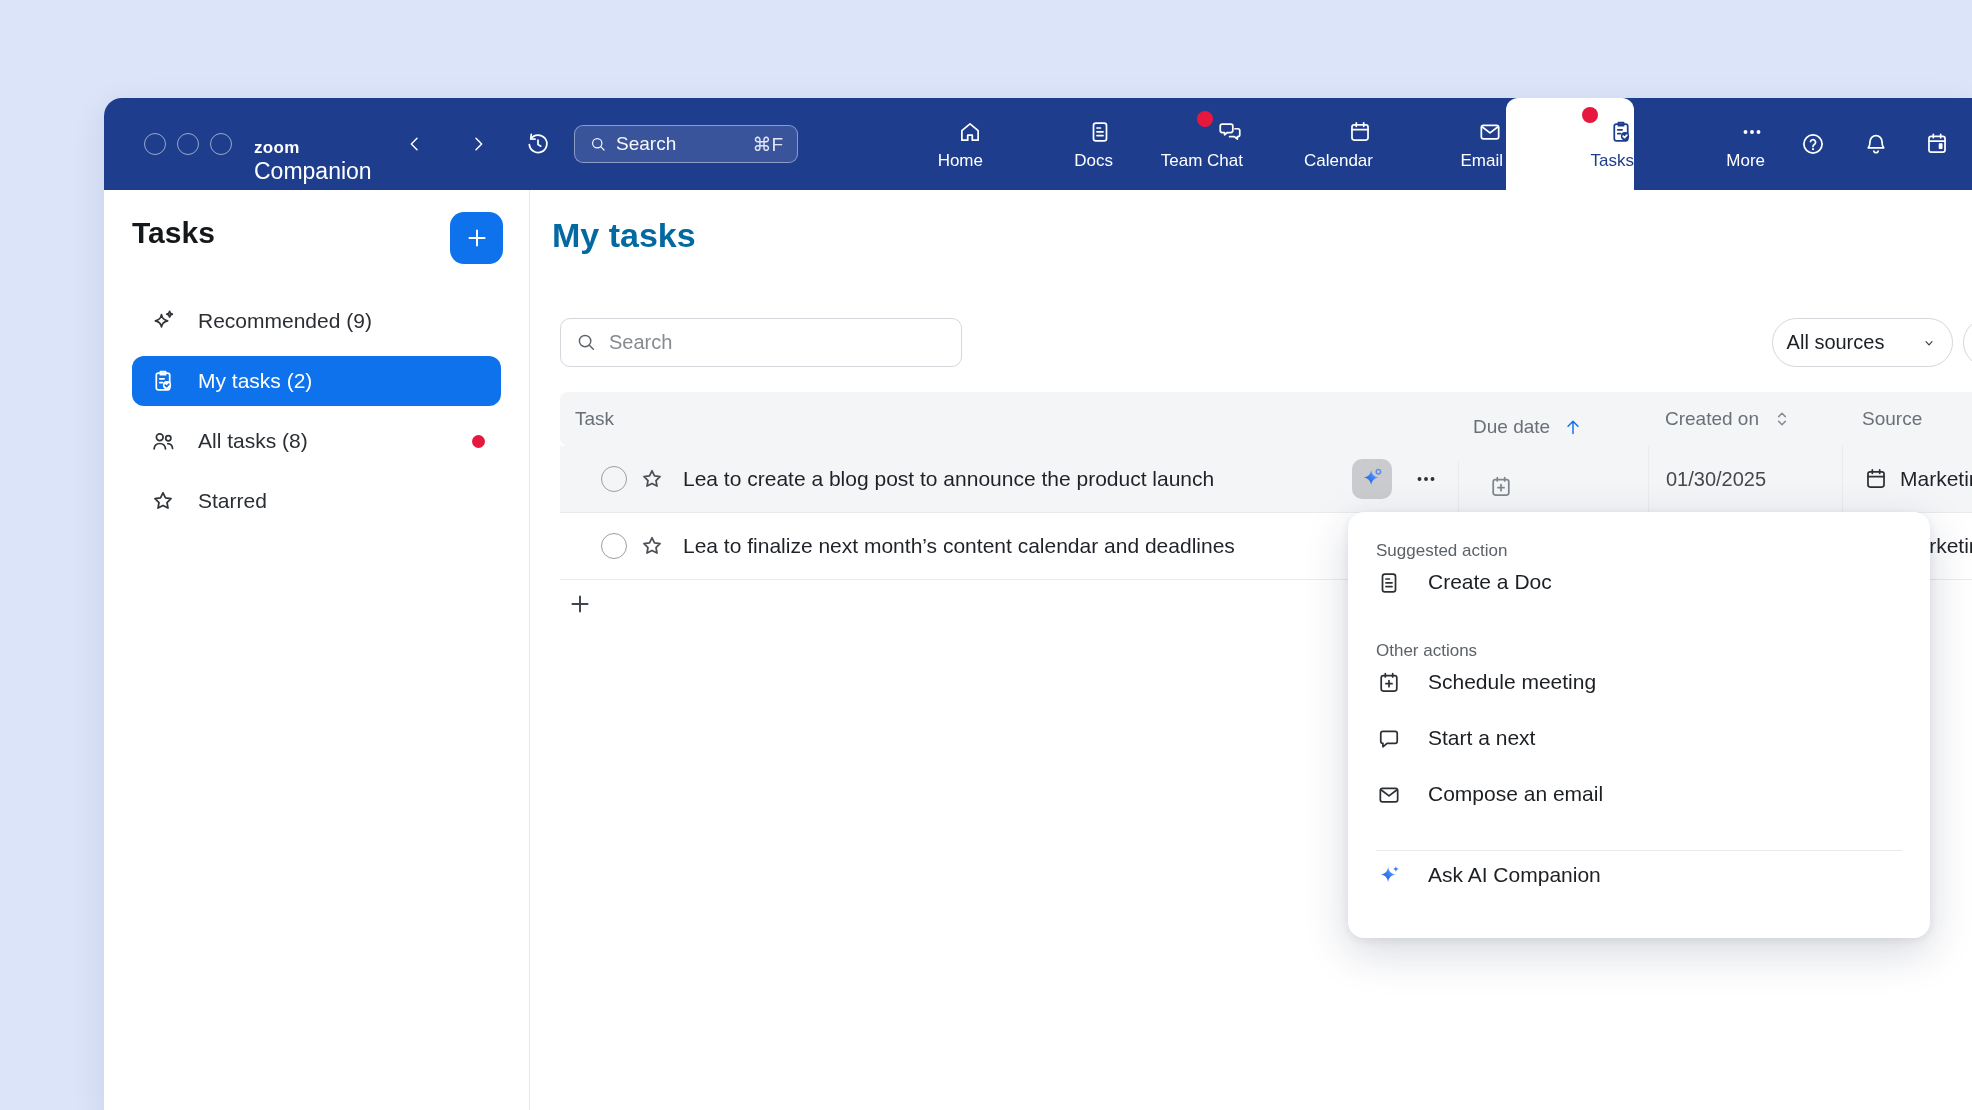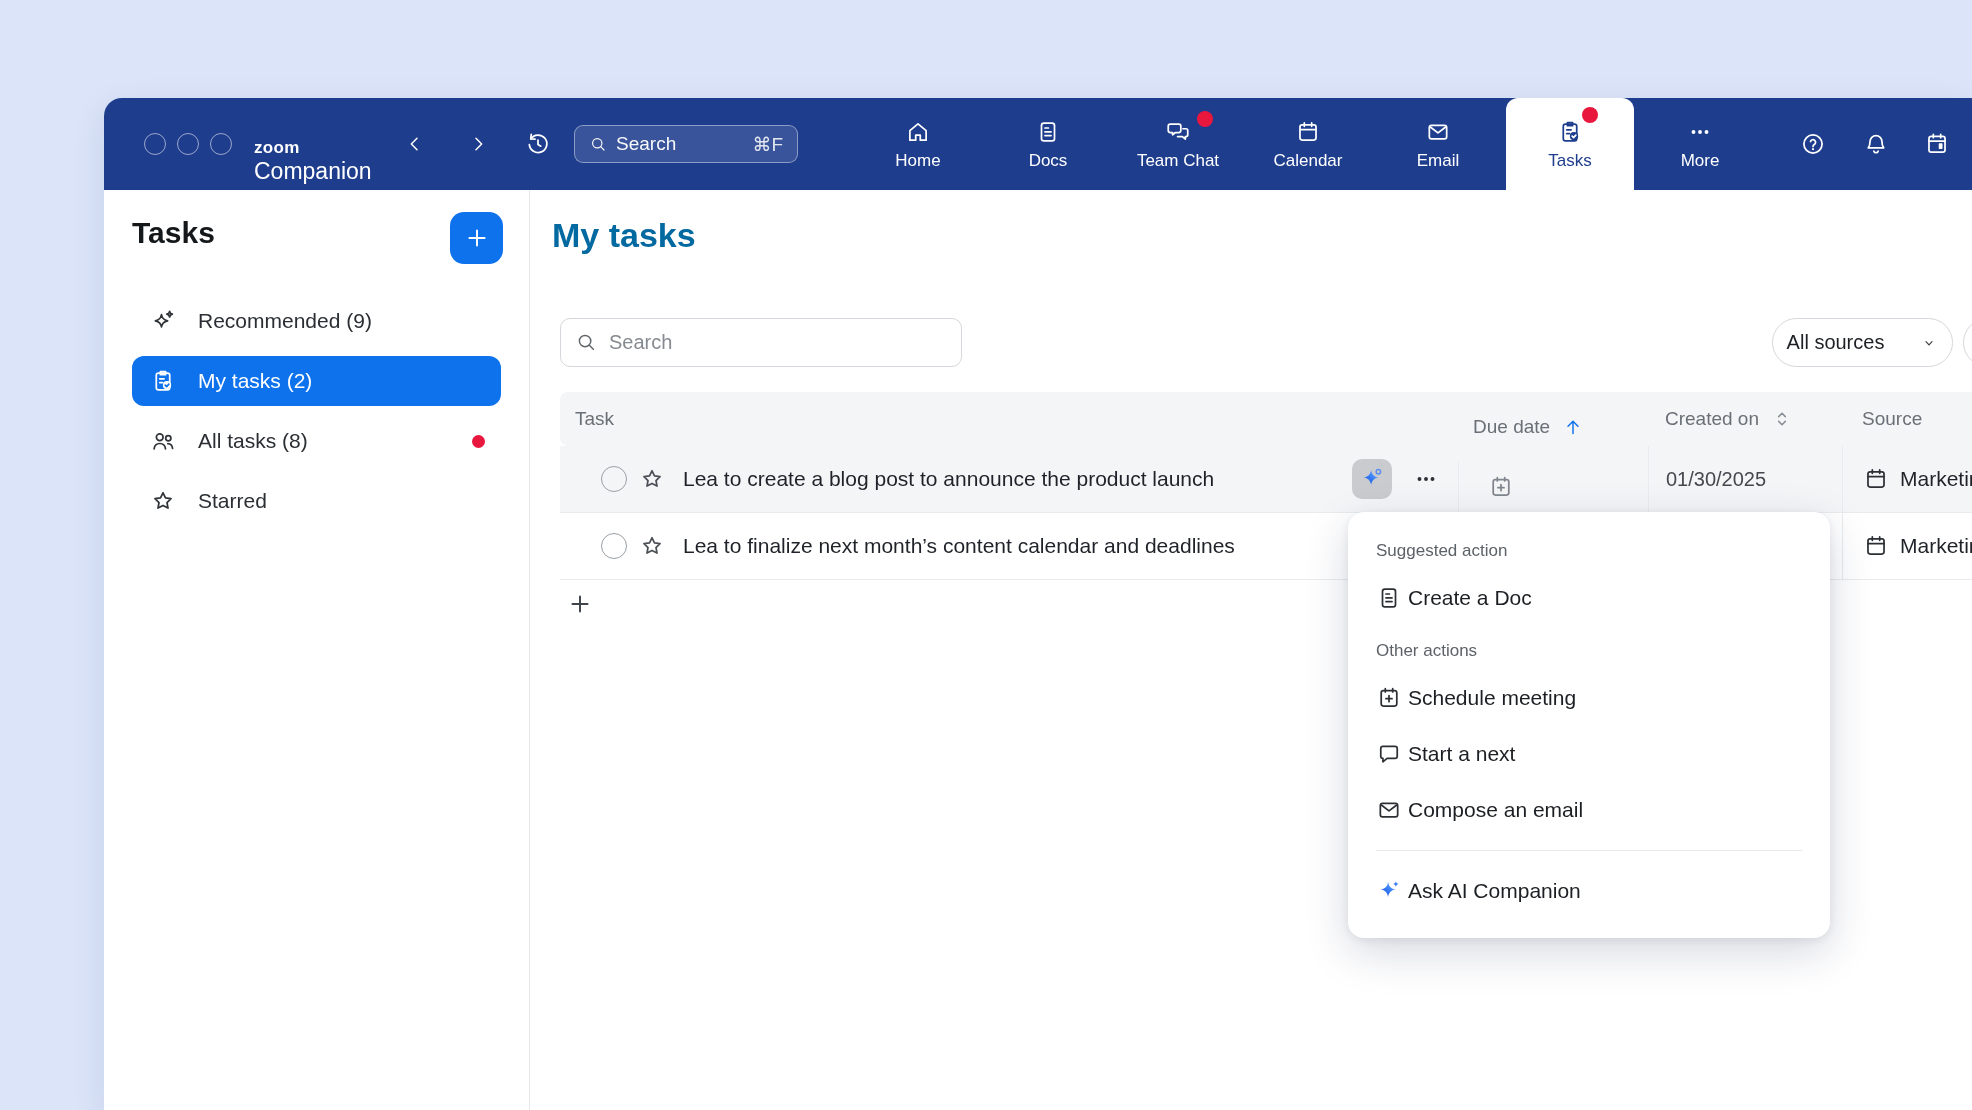--- a/index.html
+++ b/index.html
@@ -22,21 +22,21 @@
   .brand .b2 { font-size:23px; font-weight:400; margin-top:2px; }
   .nav-arrow, .hist-btn { position:absolute; top:28px; width:36px; height:36px;
        display:flex; align-items:center; justify-content:center;
        background:transparent; border:none; color:#fff; cursor:pointer; }
   .gsearch { position:absolute; left:470px; top:27px; width:224px; height:38px;
        border-radius:9px; background:rgba(255,255,255,.12);
        border:1px solid rgba(255,255,255,.42); display:flex; align-items:center;
        padding:0 14px; gap:9px; font-size:19px; color:rgba(255,255,255,.96); cursor:text; }
   .gsearch .short { margin-left:auto; color:rgba(255,255,255,.85); }
   .nav-item { position:absolute; top:0; width:130px; height:92px; display:flex;
-       flex-direction:column; align-items:center; justify-content:center; gap:7px;
+       flex-direction:column; align-items:flex-end; justify-content:center; gap:7px;
        color:#fff; font-size:17px; cursor:pointer; }
   .nav-item .lbl { line-height:1; }
   .nav-item.active { background:#fff; color:#1e3d8d; width:128px;
        border-radius:12px 12px 0 0; }
   .reddot { position:absolute; width:16px; height:16px; border-radius:50%;
        background:#e8173d; }
   .icbtn { position:absolute; top:26px; width:40px; height:40px; border:none;
        background:transparent; color:#fff; display:flex; align-items:center;
        justify-content:center; cursor:pointer; }
 
@@ -103,28 +103,28 @@
        justify-content:center; cursor:pointer; flex:none; }
   .due-ic { color:#80868e; margin-left:14px; }
   .created-text { font-size:20px; color:#45494f; }
   .src-ic { color:#2c3034; flex:none; margin-right:11px; }
   .src-text { font-size:21px; color:#1f2329; }
   .add-row { position:absolute; left:32px; top:396px; width:36px; height:36px;
        background:transparent; border:none; color:#3f444a; display:flex;
        align-items:center; justify-content:center; cursor:pointer; }
 
   
-  .popup { position:absolute; left:1348px; top:512px; width:482px; height:426px;
+  .popup { position:absolute; left:1348px; top:512px; width:582px; height:426px;
        background:#fff; border-radius:16px; z-index:50;
        box-shadow:0 14px 44px rgba(25,39,80,.18), 0 2px 8px rgba(25,39,80,.08);
        padding:20px 28px; }
   .menu-label { height:38px; display:flex; align-items:center; font-size:17px;
        color:#5c6268; }
   .menu-label.second { margin-top:6px; }
-  .menu-item { height:56px; display:flex; align-items:center; gap:6px;
+  .menu-item { height:56px; display:flex; gap:26px;
        font-size:21px; color:#1c1f23; cursor:pointer; }
   .menu-item .ic { color:#2c3035; flex:none; }
   .menu-divider { border:none; border-top:1px solid #e7e9ec; margin:12px 0; }
 
   
   svg.ic { width:26px; height:26px; stroke:currentColor; fill:none;
        stroke-width:1.6; stroke-linecap:round; stroke-linejoin:round; display:block; }
   svg.ic.sm { width:22px; height:22px; }
   svg.ic.xs { width:18px; height:18px; }
   #defs { position:absolute; width:0; height:0; overflow:hidden; }

